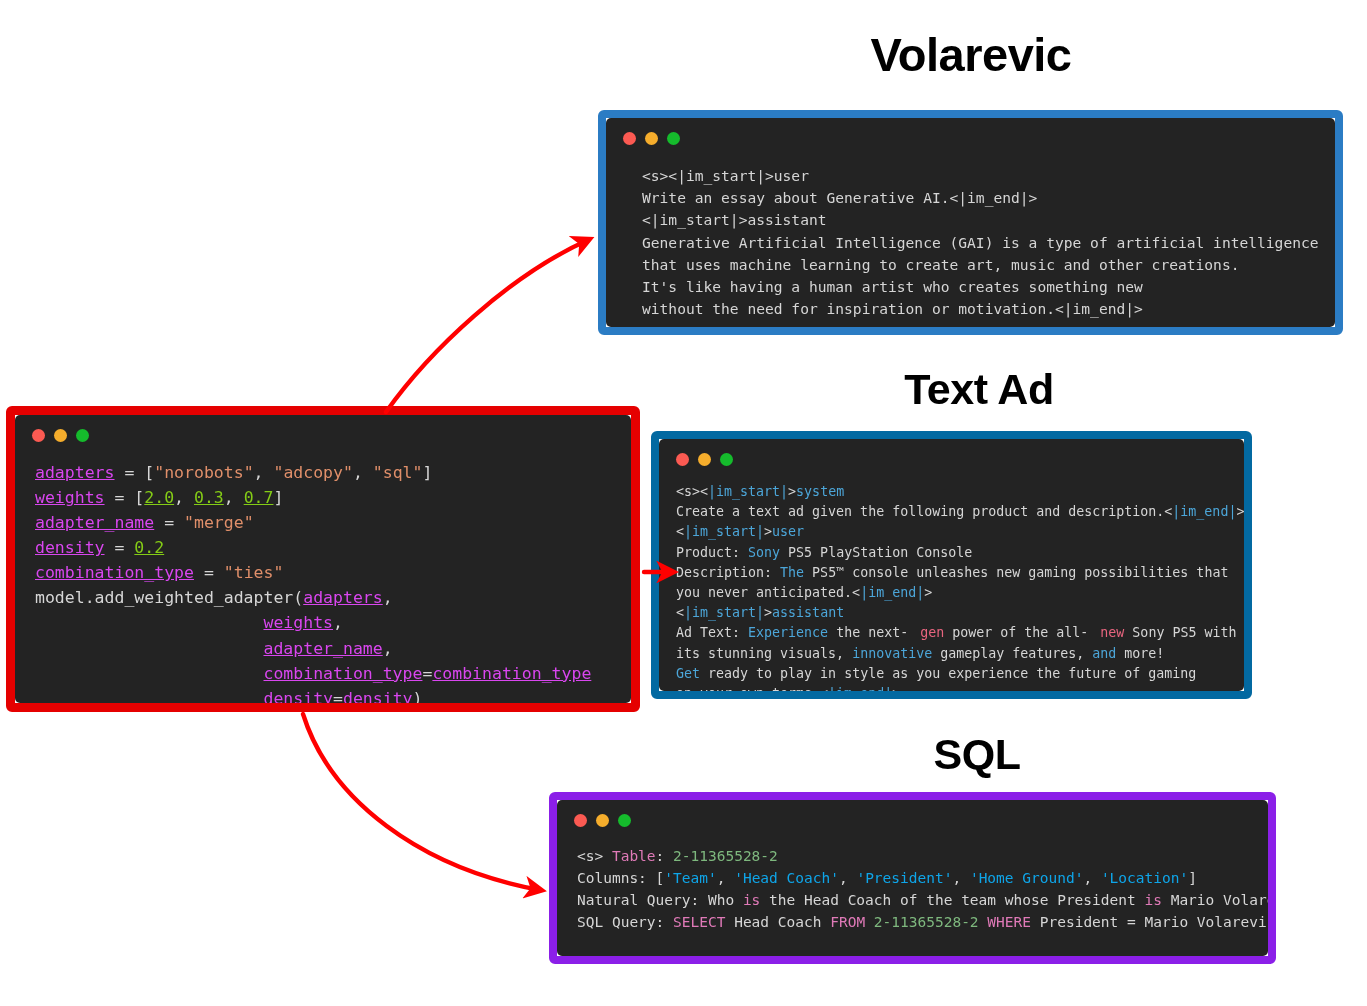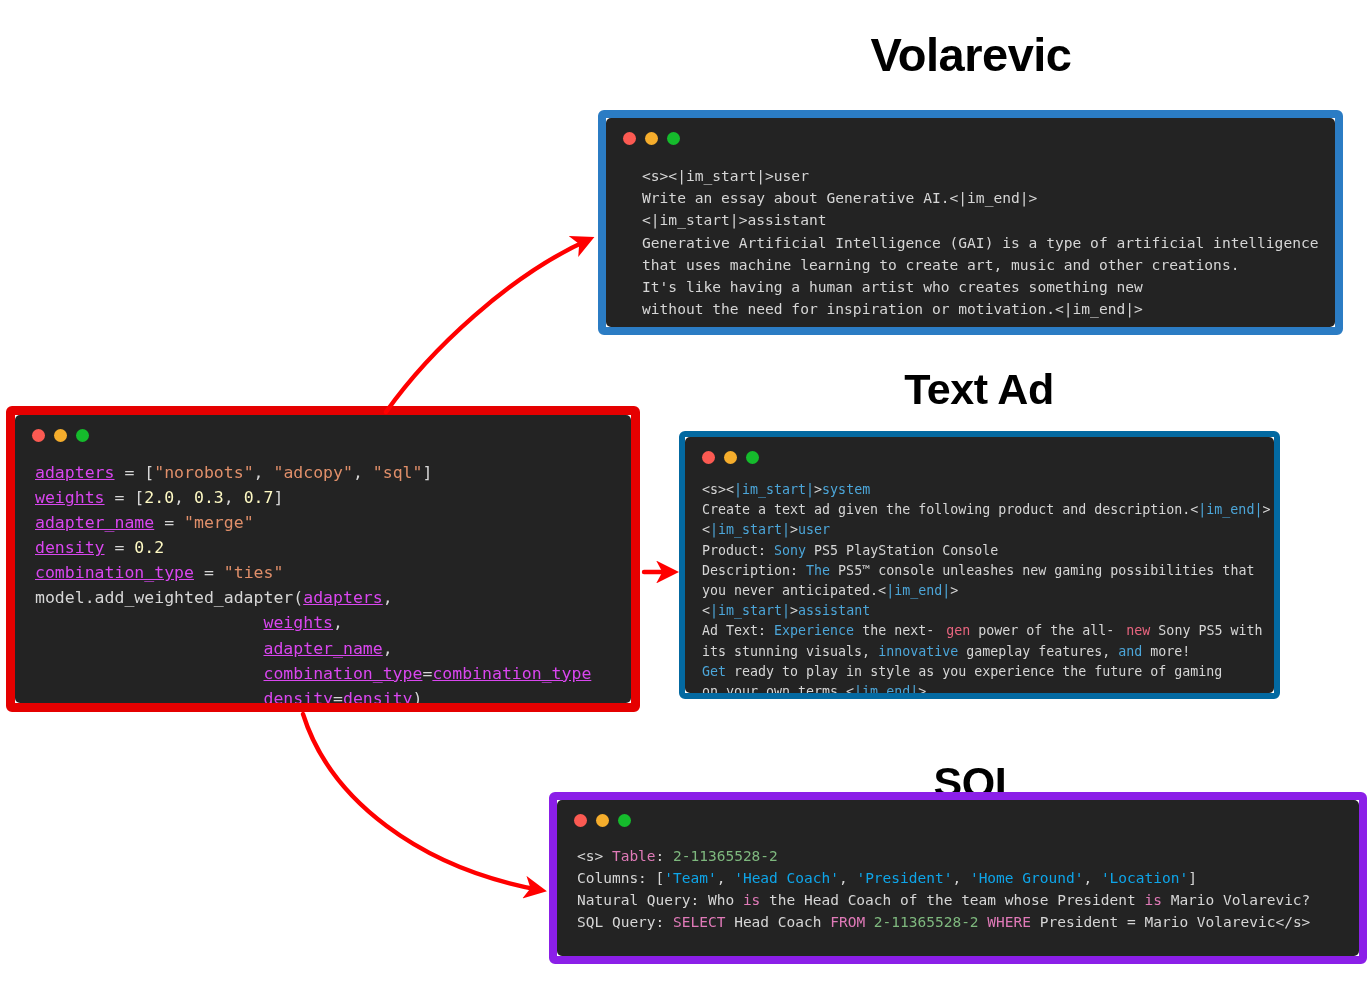--- a/index.html
+++ b/index.html
@@ -22,21 +22,21 @@
     font-family: "Liberation Sans", sans-serif;
     font-weight: bold;
     color: #000000;
     letter-spacing: -0.5px;
     white-space: nowrap;
     text-align: center;
     transform: translateX(-50%);
   }
   #title-instruct { left: 971px; top: 27px;  font-size: 47px; }
   #title-textad   { left: 979px; top: 365px; font-size: 43px; }
-  #title-sql      { left: 977px; top: 730px; font-size: 43px; margin-top: 28px; }
+  #title-sql      { left: 977px; top: 730px; font-size: 43px; }
 
   
   .terminal {
     position: absolute;
     box-sizing: border-box;
     border-radius: 6px;
     display: flex;
     flex-direction: column;
   }
   .terminal-inner {
@@ -59,21 +59,21 @@
   .term-body {
     font-family: "DejaVu Sans Mono", "Liberation Mono", monospace;
     color: #d6d6d6;
     white-space: pre;
     line-height: 1.52;
   }
 
   
   .c-var   { color: #d946ef; text-decoration: underline; }
   .c-str   { color: #e08f6a; }
-  .c-num   { color: #fef9c3; }
+  .c-num   { color: #84cc16; text-decoration: underline; }
   .c-plain { color: #d6d6d6; }
   .c-blue  { color: #4ca6d9; }
   .c-red   { color: #e8657f; margin-left: 12px; }
   .c-mag   { color: #e07ab8; }
   .c-green { color: #7eb87e; }
   .c-salmon{ color: #0ea5e9; }
 
   
   #term-merge {
     left: 6px;  top: 406px;  width: 634px; height: 306px;
@@ -82,27 +82,27 @@
   }
   #term-merge .term-body { font-size: 16.5px; padding: 18px 0 0 20px; }
 
   #term-instruct {
     left: 598px; top: 110px; width: 745px; height: 225px;
     border: 8px solid #2b7cc4;
   }
   #term-instruct .term-body { font-size: 14.6px; padding: 20px 0 0 36px; }
 
   #term-textad {
-    left: 679px; top: 431px; width: 601px; height: 268px;
-    border: 6px solid #0369a1;
+    left: 651px; top: 431px; width: 601px; height: 268px;
+    border: 8px solid #0369a1;
   }
   #term-textad .term-body { font-size: 13.3px; padding: 16px 0 0 17px; }
 
   #term-sql {
-    left: 549px; top: 792px; width: 818px; height: 172px;
+    left: 549px; top: 792px; width: 727px; height: 172px;
     border: 8px solid #8b1fe8;
   }
   #term-sql .term-body { font-size: 14.5px; padding: 18px 0 0 20px; }
 
   
   #arrows {
     position: absolute;
     left: 0; top: 0;
     width: 1367px; height: 1006px;
     pointer-events: none;

